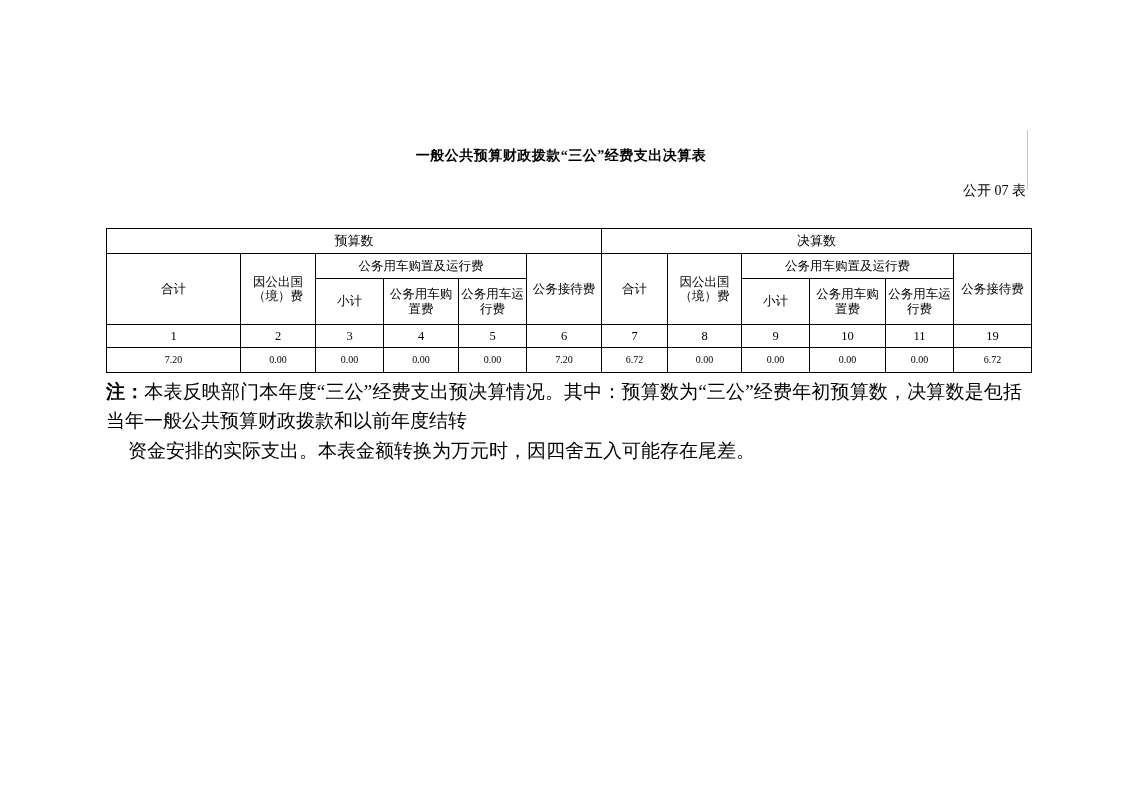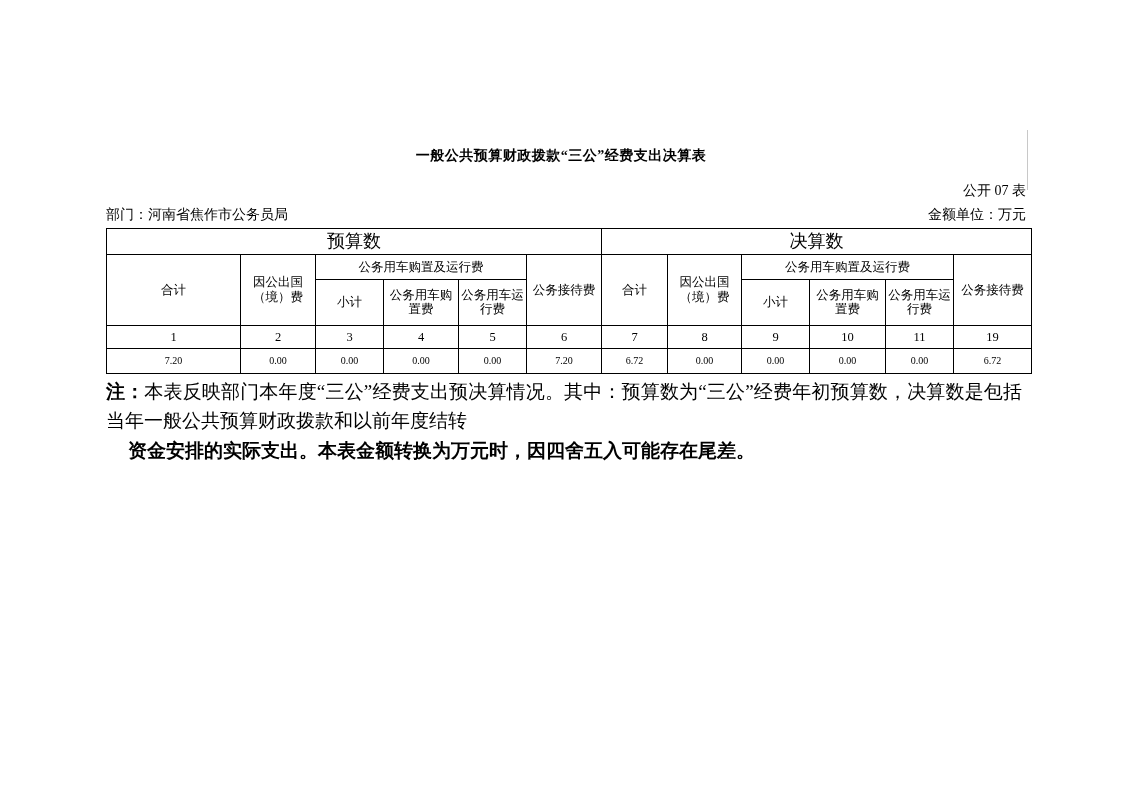--- a/index.html
+++ b/index.html
@@ -79,21 +79,21 @@
   }
   table.budget td {
     border: 1px solid #000000;
     text-align: center;
     vertical-align: middle;
     padding: 2px 1px;
     line-height: 1.15;
   }
   td.group-head {
     height: 20px;
-    font-size: 18px;
+    font-size: 13px;
     margin-left: 35px;
   }
   td.sub-head {
     height: 20px;
     margin-top: 12px;
   }
   td.tall {
     height: 66px;
   }
   td.num-row {
@@ -113,39 +113,34 @@
     line-height: 1.55;
     text-align: justify;
   }
   .note .indent {
     display: block;
     text-indent: 0;
   }
   .note-line2 {
     display: block;
     padding-left: 22px;
-    font-weight: bold;
   }
   .bold { font-weight: bold; }
 </style>
 </head>
 <body>
 
 <div class="page">
 
   <div class="margin-rule"></div>
 
   <div class="doc-title">一般公共预算财政拨款“三公”经费支出决算表</div>
 
   <div class="form-code">公开 07 表</div>
 
-  <div class="meta-row">
-    <div class="meta-left"><span>部门：</span><span>河南省焦作市公务员局</span></div>
-    <div class="meta-right">金额单位：万元</div>
-  </div>
 
   <table class="budget">
     <colgroup>
       <col style="width:134px">
       <col style="width:75px">
       <col style="width:68px">
       <col style="width:75px">
       <col style="width:68px">
       <col style="width:75px">
       <col style="width:66px">

